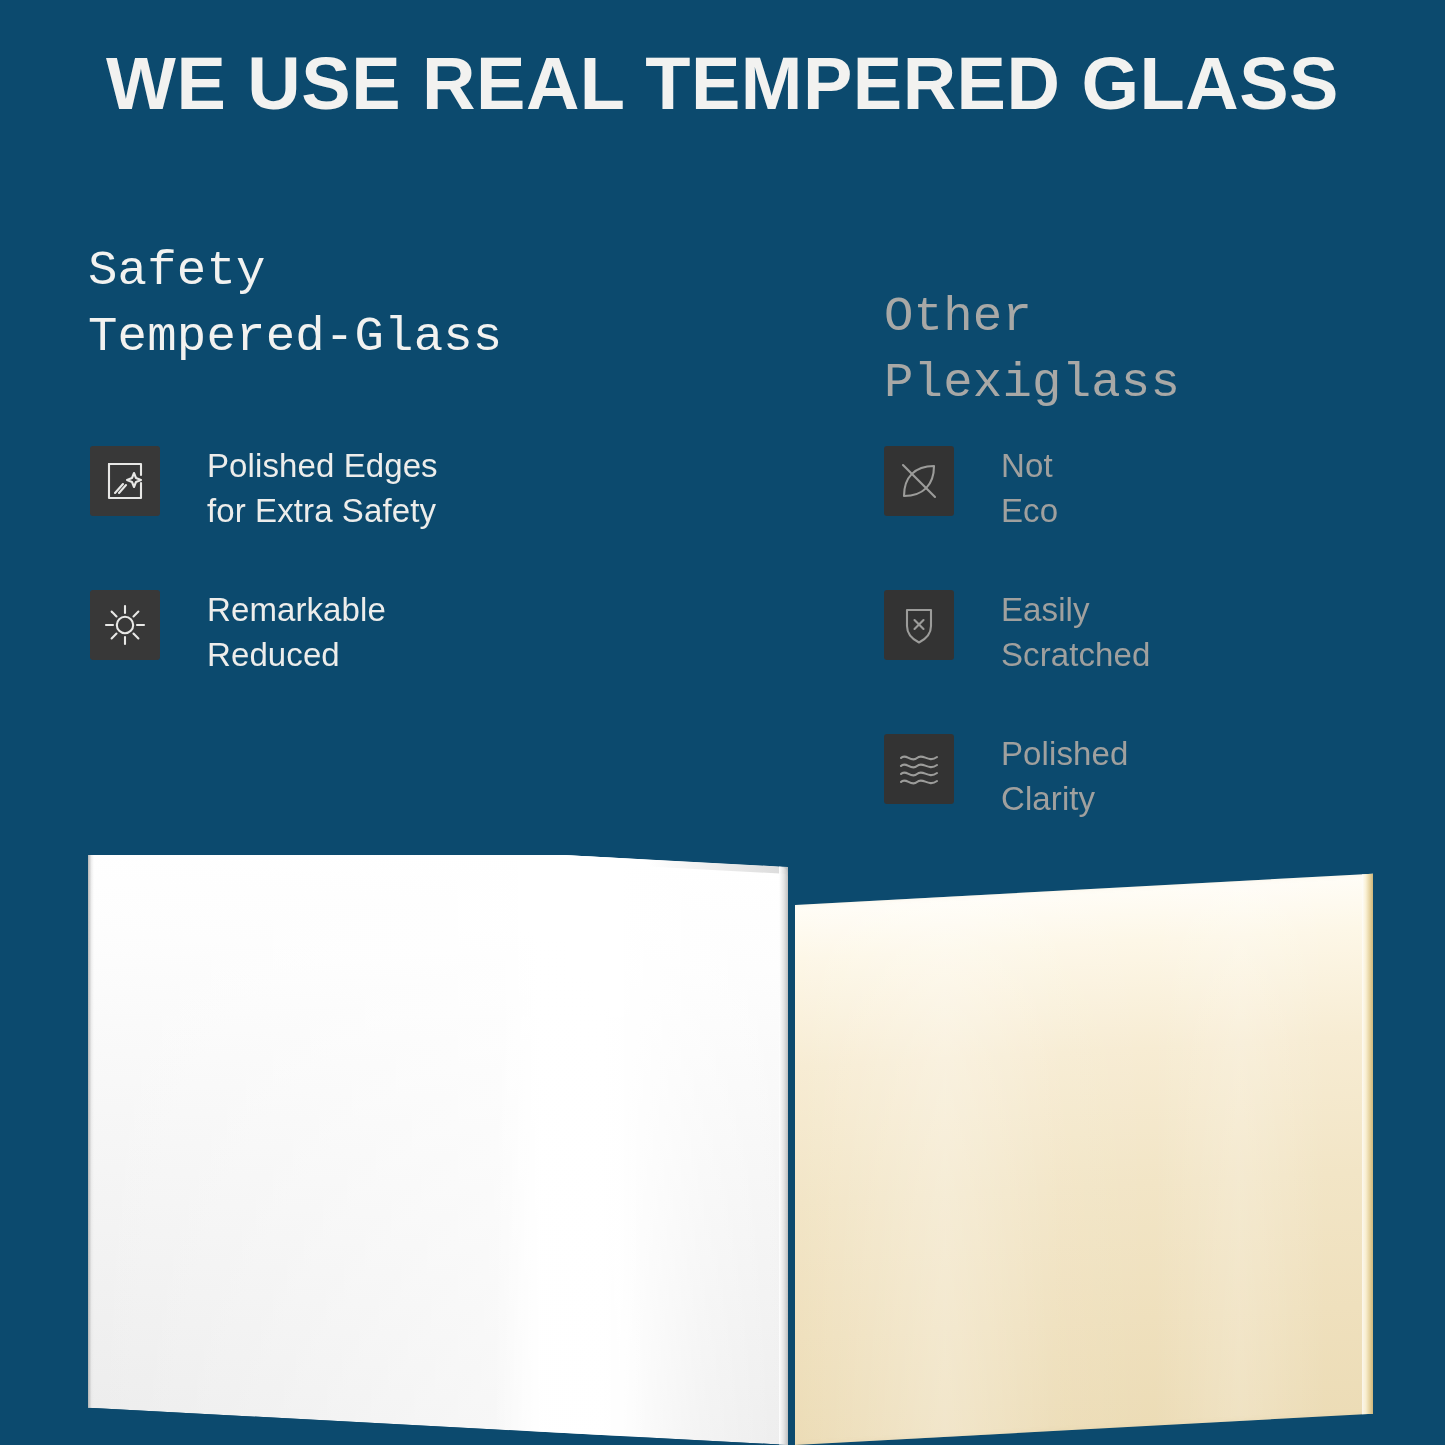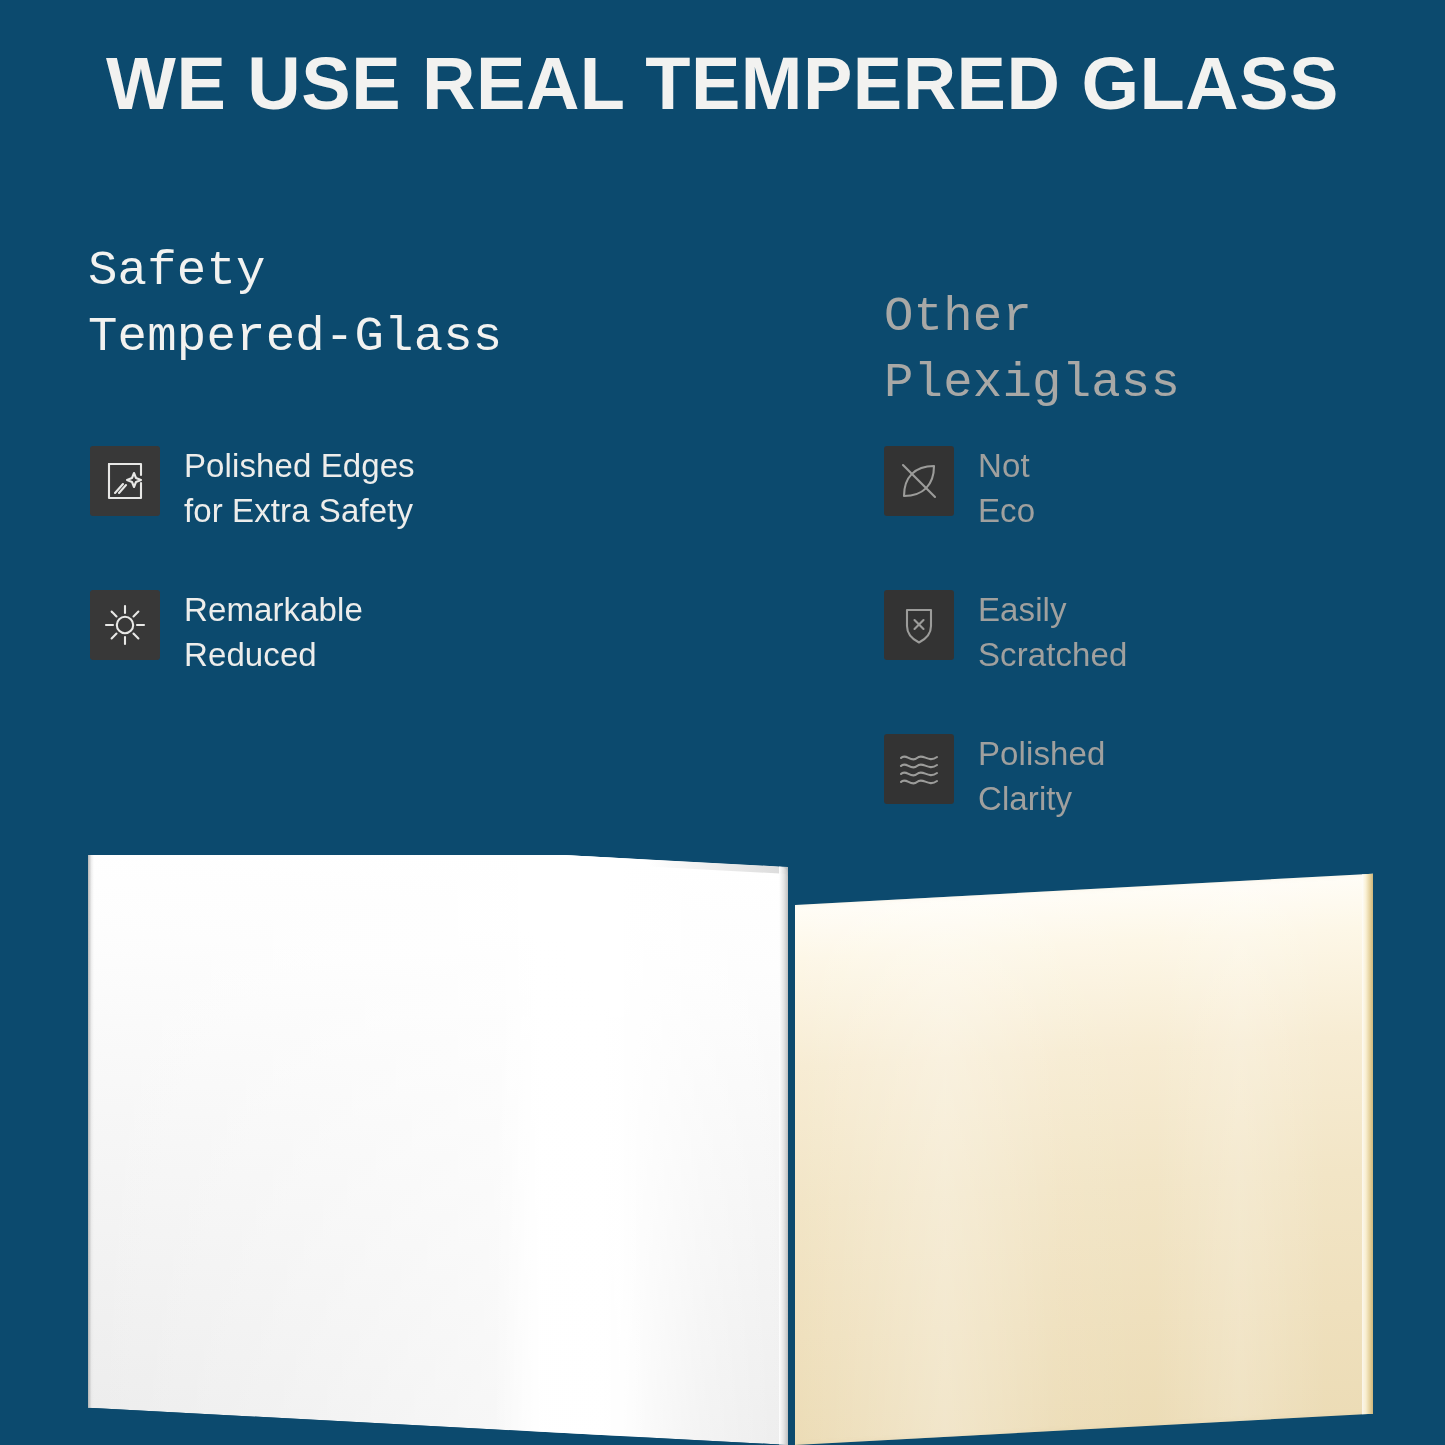--- a/index.html
+++ b/index.html
@@ -78,21 +78,21 @@
     margin-top: 3px;
   }
   .features.right .icon-box { background: #333333; }
 
   .feature-label {
     font-family: "Liberation Sans", sans-serif;
     font-size: 33px;
     line-height: 45px;
     font-weight: 400;
     white-space: pre-line;
-    padding-left: 24px;
+    padding-left: 47px;
     letter-spacing: 0.1px;
   }
   .features.left .feature-label  { color: #ededeb; }
   .features.right .feature-label { color: #a0a09e; }
 
   .icon-svg { display: block; }
 
   
   .panels {
     position: absolute;

